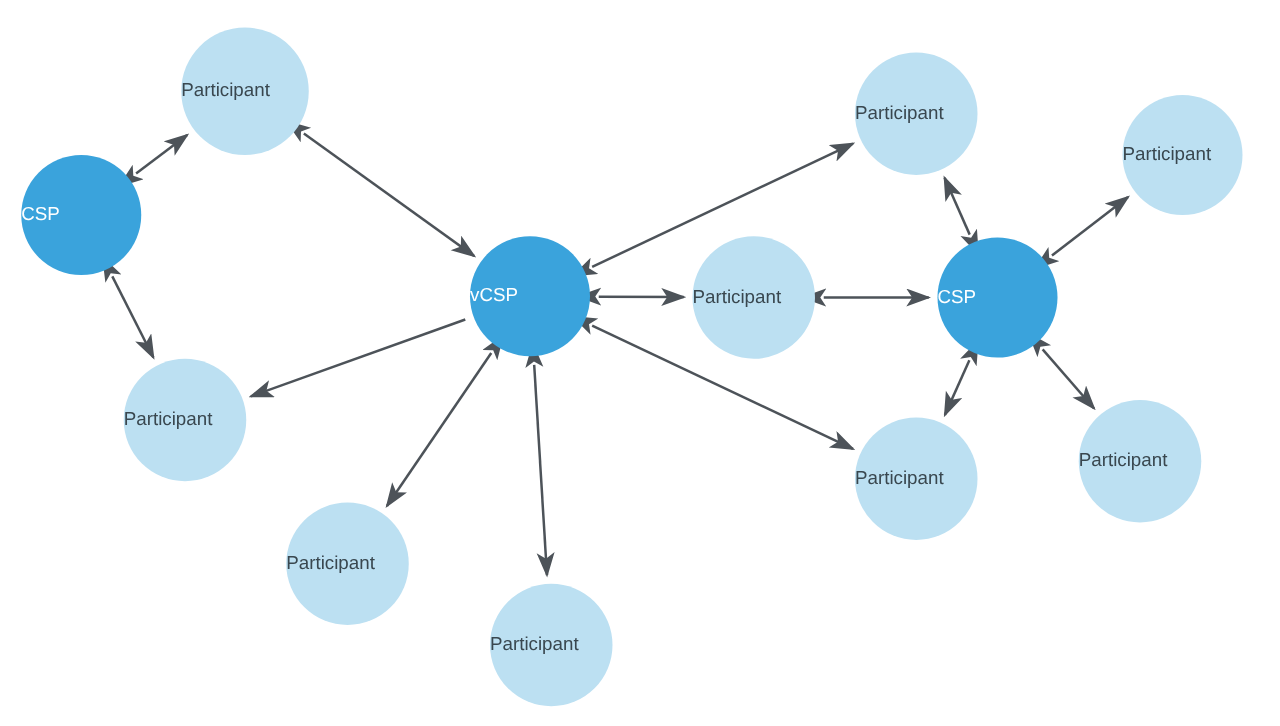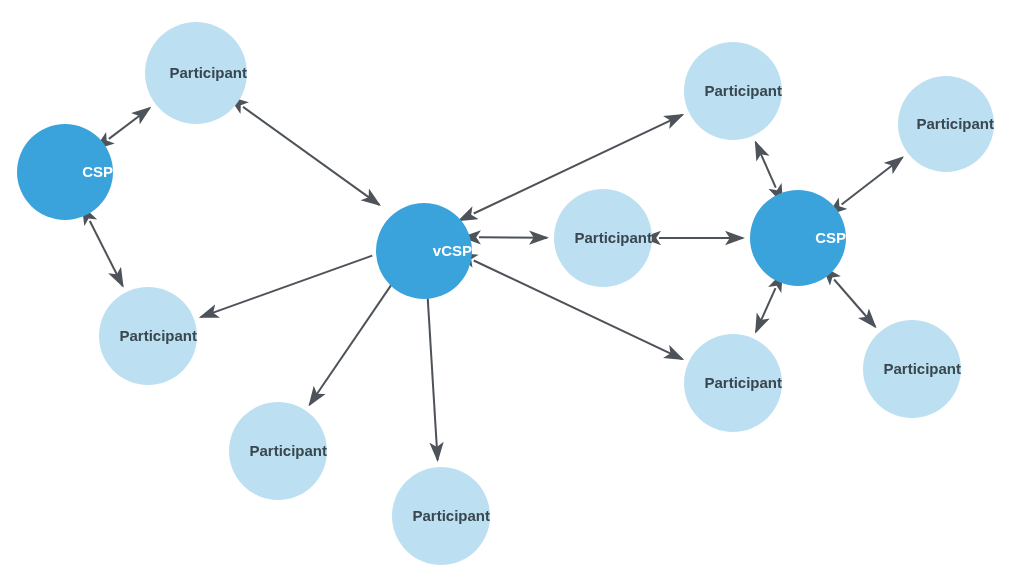--- a/index.html
+++ b/index.html
@@ -25,26 +25,25 @@
     left: 0;
     top: 0;
     width: 1024px;
     height: 581px;
   }
   .node {
     position: absolute;
     border-radius: 50%;
     display: flex;
     align-items: center;
-    justify-content: flex-end;
+    justify-content: flex-start;
     box-sizing: border-box;
     text-align: center;
     line-height: 1.1;
     user-select: none;
-    font-weight: bold;
   }
   .node-label {
     display: block;
     white-space: nowrap;
   }
   .node.participant {
     background: #bce0f2;
     color: #39474f;
     font-size: 15px;
   }
@@ -97,21 +96,21 @@
   <div id="node-layer">
       <div class="node csp" style="left: 17px; top: 124px; width: 96px; height: 96px; background: rgb(58, 163, 220); color: rgb(255, 255, 255);">
         <span class="node-label">CSP</span>
       </div>
       <div class="node participant" style="left: 145px; top: 22px; width: 102px; height: 102px; background: rgb(188, 224, 242); color: rgb(57, 71, 79);">
         <span class="node-label">Participant</span>
       </div>
       <div class="node participant" style="left: 99px; top: 287px; width: 98px; height: 98px; background: rgb(188, 224, 242); color: rgb(57, 71, 79);">
         <span class="node-label">Participant</span>
       </div>
-      <div class="node vcsp" style="left: 376px; top: 203px; width: 96px; height: 96px; background: rgb(58, 163, 220); color: rgb(255, 255, 255);">
+      <div class="node vcsp" style="left: 376px; top: 189px; width: 96px; height: 96px; background: rgb(58, 163, 220); color: rgb(255, 255, 255);">
         <span class="node-label">vCSP</span>
       </div>
       <div class="node participant" style="left: 229px; top: 402px; width: 98px; height: 98px; background: rgb(188, 224, 242); color: rgb(57, 71, 79);">
         <span class="node-label">Participant</span>
       </div>
       <div class="node participant" style="left: 392px; top: 467px; width: 98px; height: 98px; background: rgb(188, 224, 242); color: rgb(57, 71, 79);">
         <span class="node-label">Participant</span>
       </div>
       <div class="node participant" style="left: 684px; top: 42px; width: 98px; height: 98px; background: rgb(188, 224, 242); color: rgb(57, 71, 79);">
         <span class="node-label">Participant</span>

